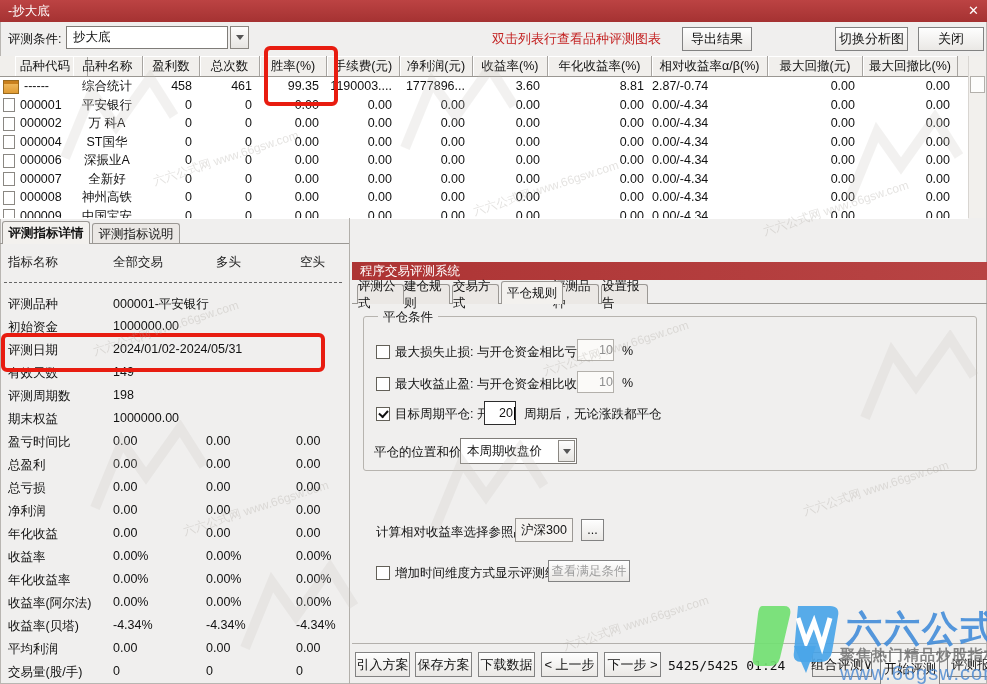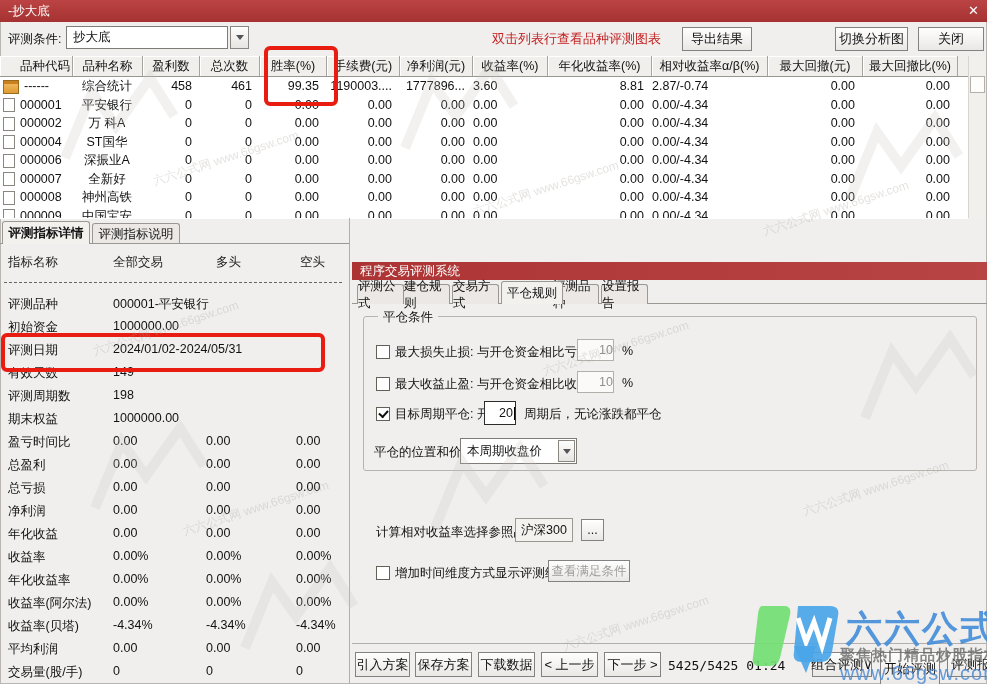--- a/index.html
+++ b/index.html
@@ -22,32 +22,32 @@
   .btn{height:24px;border:1px solid #828282;background:linear-gradient(#fefefe,#eae8e5);
        display:flex;align-items:center;justify-content:center;font-size:13px;color:#111;
        box-shadow:inset 0 1px 0 #fff;box-sizing:border-box;white-space:nowrap;}
   .btn.sm{font-size:12.5px;}
   .btn.disabled{color:#9b9b9b;}
   
   .tblbg{left:0;top:56px;width:968px;height:162px;background:#fff;border-top:1px solid #b4b1ad;}
   .thead{left:0;top:56px;width:968px;height:20px;background:#f1efec;border-bottom:1px solid #9a9792;}
   .th{position:absolute;top:0;height:20px;display:flex;align-items:center;justify-content:center;
       border-right:1px solid #a7a4a0;box-shadow:inset 1px 1px 0 #fff;font-size:12.5px;box-sizing:border-box;}
-  .h0{left:0;width:73px;justify-content:flex-start;padding-left:20px;}
+  .h0{left:15px;width:73px;justify-content:flex-start;padding-left:5px;}
   .h1{left:73px;width:70px;} .h2{left:143px;width:57px;} .h3{left:200px;width:60px;}
   .h4{left:260px;width:67px;} .h5{left:327px;width:73px;} .h6{left:400px;width:73px;}
   .h7{left:473px;width:75px;} .h8{left:548px;width:104px;} .h9{left:652px;width:116px;}
   .h10{left:768px;width:95px;} .h11{left:863px;width:95px;}
   .tr{left:0;width:958px;height:19px;}
   .td{position:absolute;top:0;height:19px;line-height:19px;font-size:12.5px;white-space:nowrap;}
   .c0{left:3px;width:68px;display:flex;align-items:center;gap:5px;}
   .c1{left:73px;width:68px;text-align:center;}
   .c2{left:143px;width:49px;text-align:right;} .c3{left:200px;width:52px;text-align:right;}
   .c4{left:260px;width:59px;text-align:right;} .c5{left:327px;width:65px;text-align:right;}
-  .c6{left:400px;width:65px;text-align:right;} .c7{left:473px;width:67px;}
+  .c6{left:400px;width:65px;text-align:right;} .c7{left:473px;width:67px;text-align:right;}
   .c8{left:548px;width:96px;text-align:right;} .c9{left:652px;width:108px;}
   .c10{left:768px;width:87px;text-align:right;} .c11{left:863px;width:87px;text-align:right;}
   .ic-doc{display:inline-block;width:10px;height:12px;background:#fff;border:1px solid #8a8782;}
   .ic-sum{display:inline-block;width:14px;height:12px;border:1px solid #9a6a1e;
           background:linear-gradient(#f3c066,#e09b33);box-shadow:inset 0 3px 0 #c9801d;}
   .vscroll{left:968px;top:56px;width:16px;height:162px;background:#f2f0ed;border-left:1px solid #d8d5d1;}
   .vthumb{position:absolute;left:1px;top:20px;width:13px;height:15px;background:#fdfdfc;border:1px solid #b3b0ab;}
   
   .redbox{border:4px solid #e81c10;border-radius:6px;pointer-events:none;z-index:40;}
   

